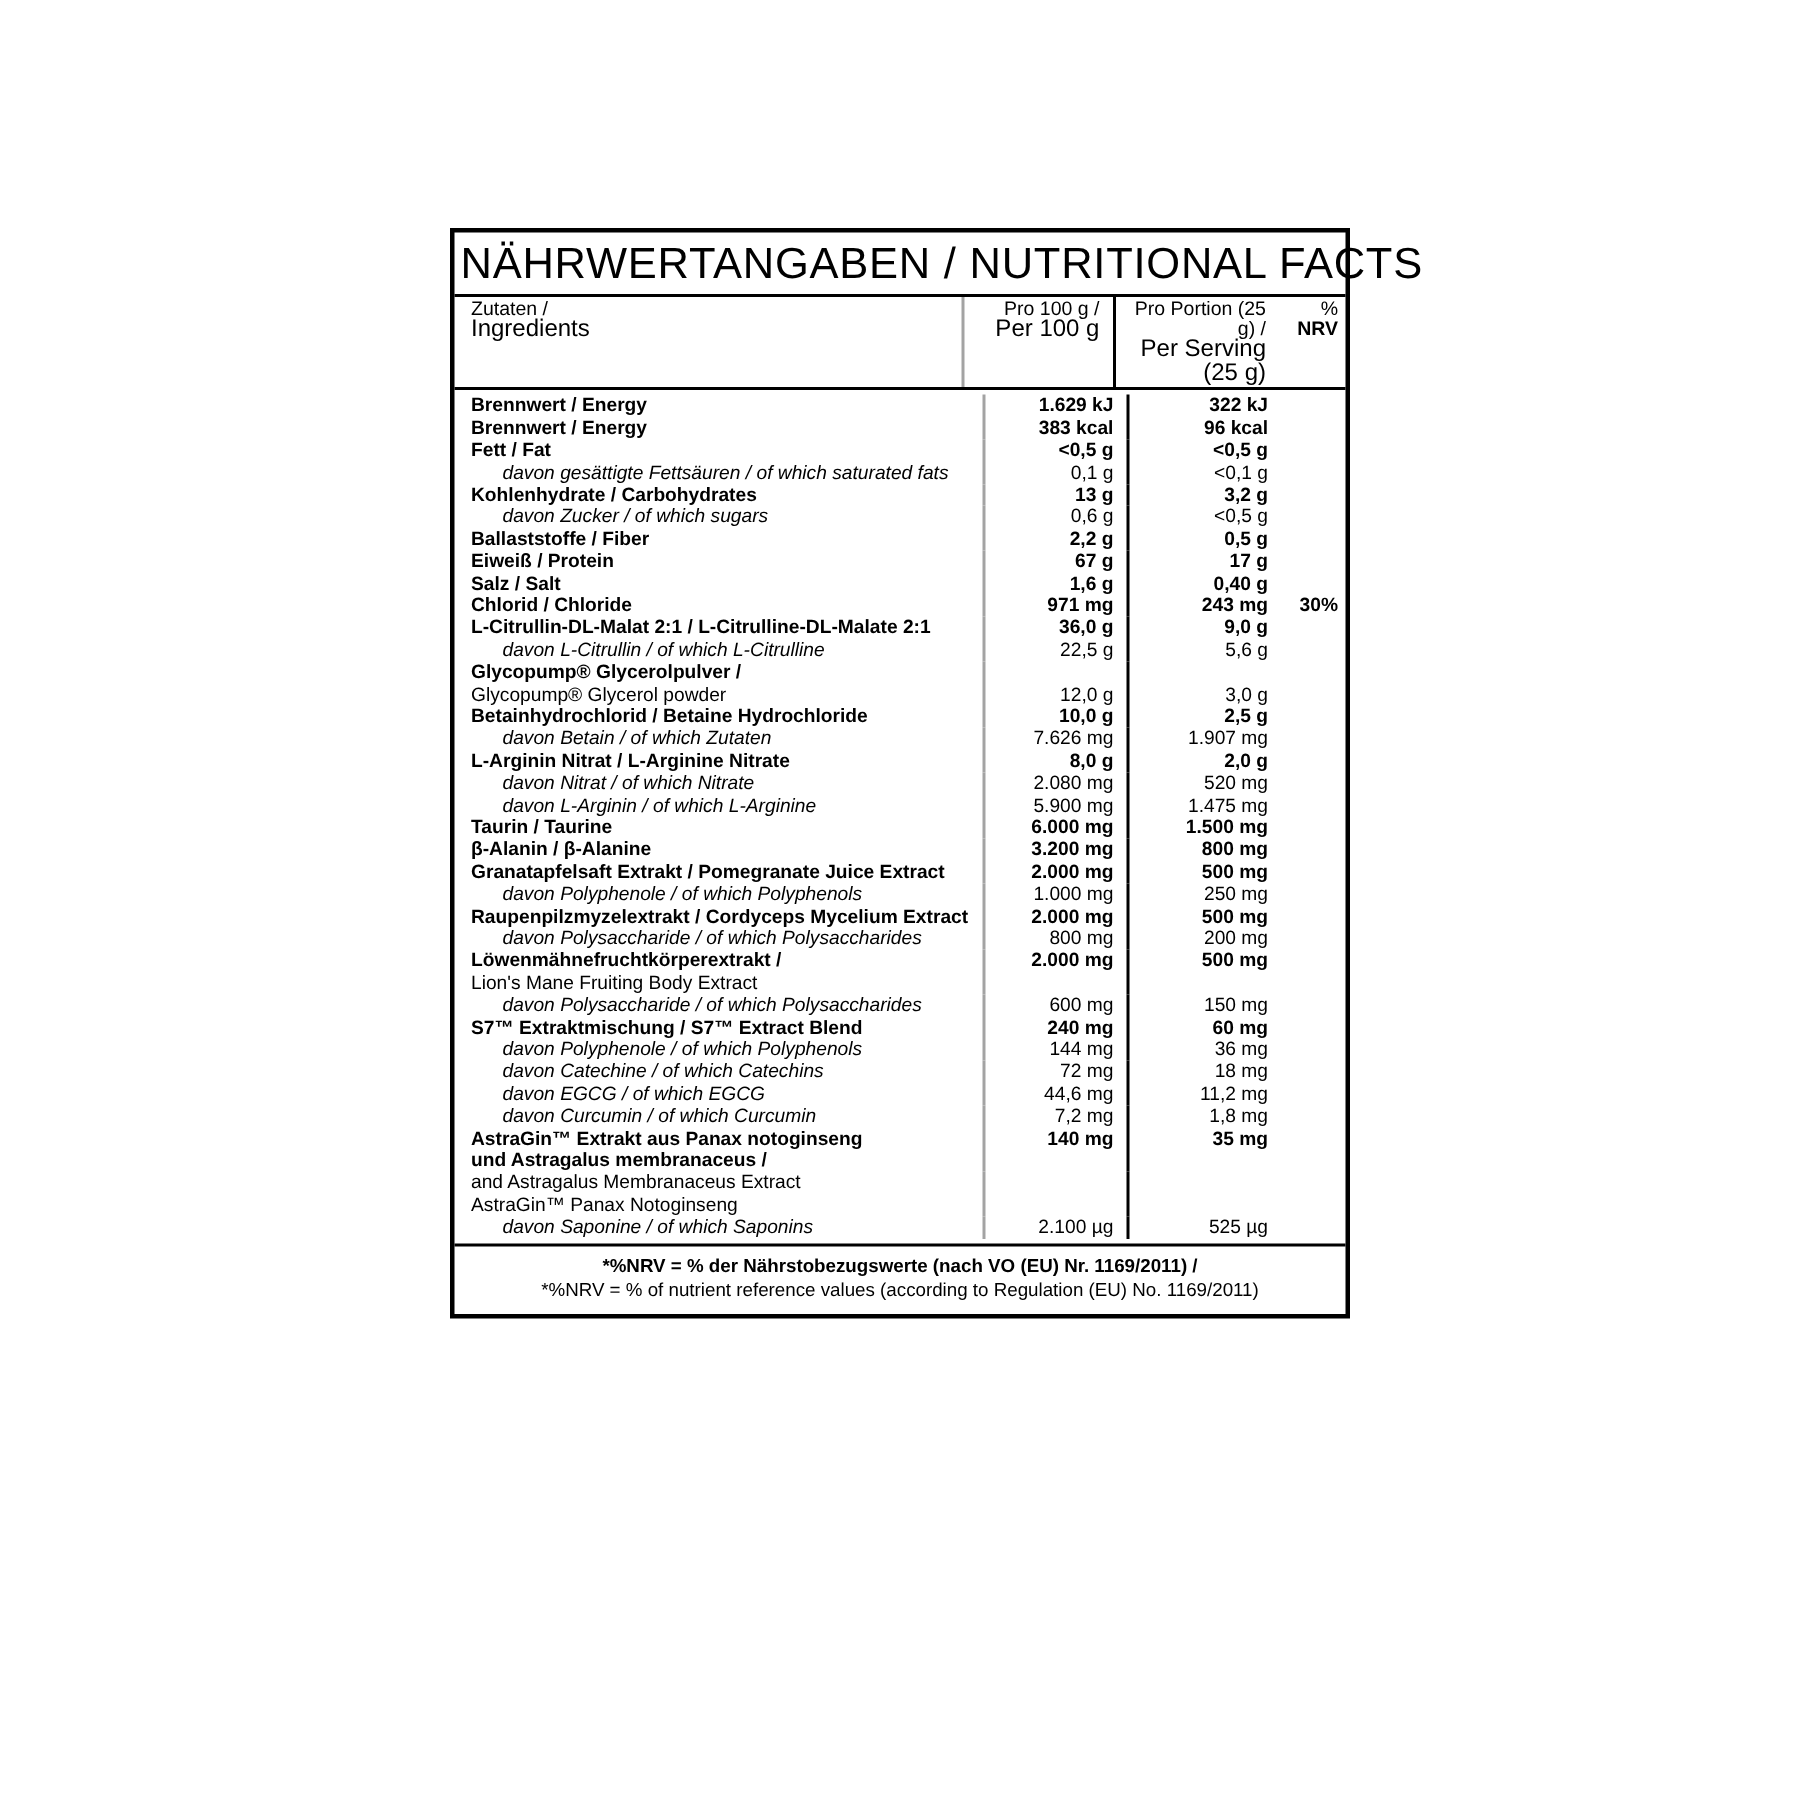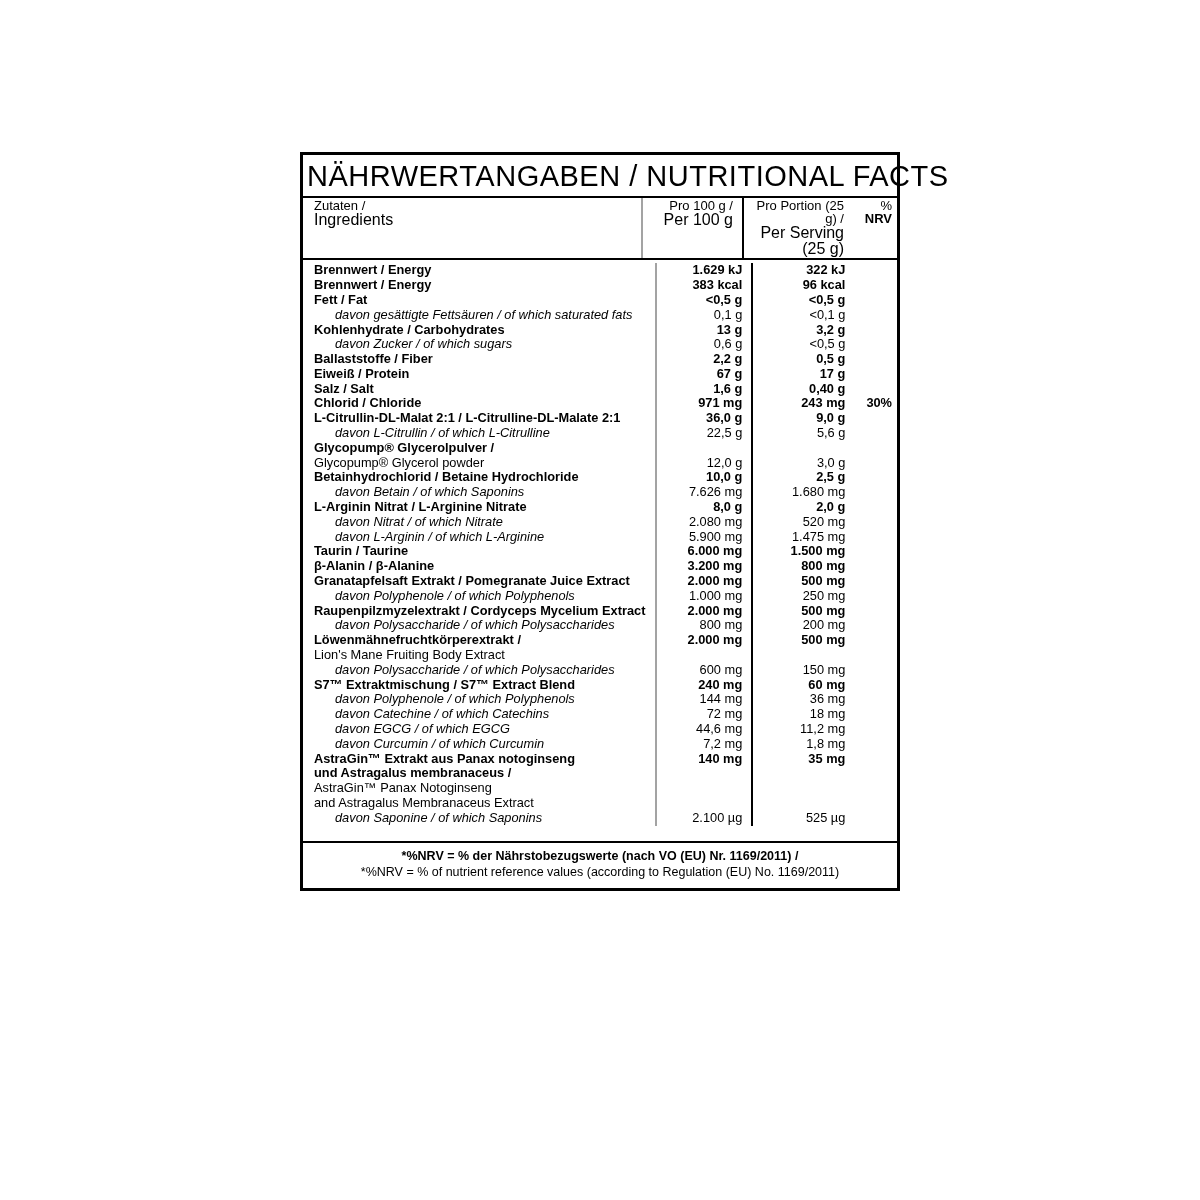--- a/index.html
+++ b/index.html
@@ -90,21 +90,21 @@
     border-top: 2px solid #000;
     text-align: center;
     font-size: 12.5px;
     line-height: 1.35;
     padding: 5px 6px 7px 6px;
     font-weight: bold;
   }
   .footer .l2 { font-weight: normal; }
   .body-wrap {
     padding-top: 3px;
-    padding-bottom: 15px;
+    padding-bottom: 3px;
   }
   .hdr-wrap { }
 </style>
 </head>
 <body>
 
 <div class="panel">
 
   <div class="title">NÄHRWERTANGABEN / NUTRITIONAL FACTS</div>
 
@@ -224,23 +224,23 @@
             <td class="c-serv vline-2">3,0 g</td>
             <td class="c-nrv"></td>
           </tr>
           <tr>
             <td class="c-name bold">Betainhydrochlorid / Betaine Hydrochloride</td>
             <td class="c-100 vline-1 bold">10,0 g</td>
             <td class="c-serv vline-2 bold">2,5 g</td>
             <td class="c-nrv"></td>
           </tr>
           <tr>
-            <td class="c-name ital indent">davon Betain / of which Saponins</td>
+            <td class="c-name ital indent">davon Betain / of which Zutaten</td>
             <td class="c-100 vline-1">7.626 mg</td>
-            <td class="c-serv vline-2">1.680 mg</td>
+            <td class="c-serv vline-2">1.907 mg</td>
             <td class="c-nrv"></td>
           </tr>
           <tr>
             <td class="c-name bold">L-Arginin Nitrat / L-Arginine Nitrate</td>
             <td class="c-100 vline-1 bold">8,0 g</td>
             <td class="c-serv vline-2 bold">2,0 g</td>
             <td class="c-nrv"></td>
           </tr>
           <tr>
             <td class="c-name ital indent">davon Nitrat / of which Nitrate</td>
@@ -344,27 +344,27 @@
             <td class="c-serv vline-2 bold">35 mg</td>
             <td class="c-nrv"></td>
           </tr>
           <tr>
             <td class="c-name bold">und Astragalus membranaceus /</td>
             <td class="c-100 vline-1 bold"></td>
             <td class="c-serv vline-2 bold"></td>
             <td class="c-nrv"></td>
           </tr>
           <tr>
-            <td class="c-name">AstraGin™ Panax Notoginseng</td>
+            <td class="c-name">and Astragalus Membranaceus Extract</td>
             <td class="c-100 vline-1"></td>
             <td class="c-serv vline-2"></td>
             <td class="c-nrv"></td>
           </tr>
           <tr>
-            <td class="c-name">and Astragalus Membranaceus Extract</td>
+            <td class="c-name">AstraGin™ Panax Notoginseng</td>
             <td class="c-100 vline-1"></td>
             <td class="c-serv vline-2"></td>
             <td class="c-nrv"></td>
           </tr>
           <tr>
             <td class="c-name ital indent">davon Saponine / of which Saponins</td>
             <td class="c-100 vline-1">2.100 µg</td>
             <td class="c-serv vline-2">525 µg</td>
             <td class="c-nrv"></td>
           </tr>

